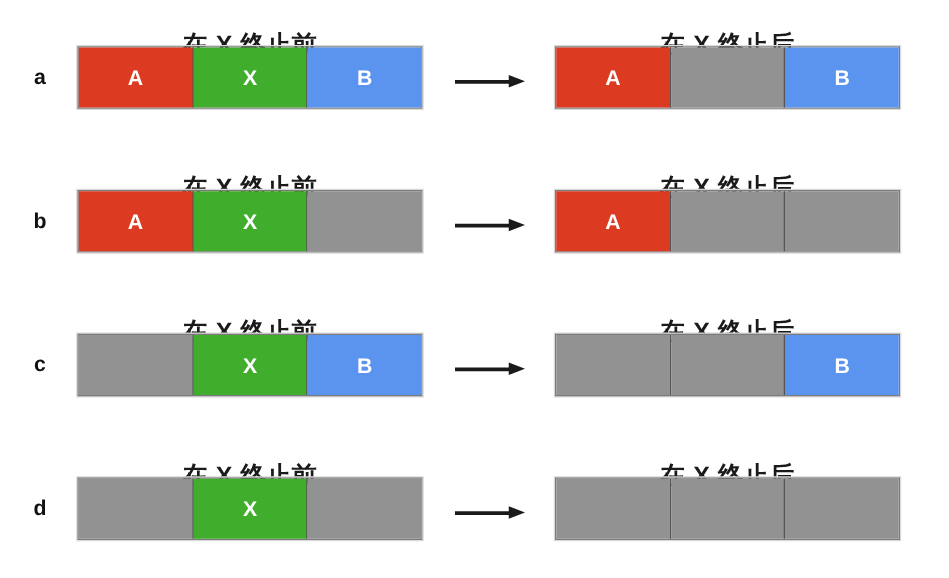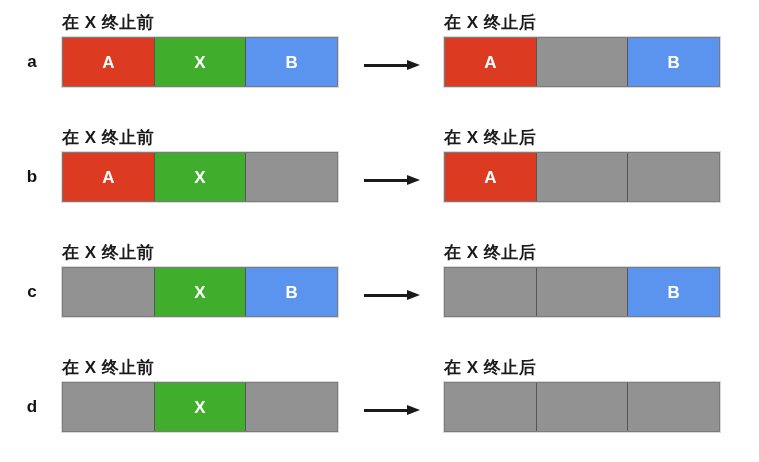--- a/index.html
+++ b/index.html
@@ -37,25 +37,25 @@
   }
   .panel {
     position: absolute;
     width: 276px;
   }
   .panel-left  { left: 62px; }
   .panel-right { left: 444px; }
 
   .panel-title {
     position: absolute;
-    top: 4px;
+    top: 16px;
     left: 0;
     width: 276px;
-    text-align: left;
-    font-size: 17px;
+    text-align: center;
+    font-size: 20px;
     font-weight: bold;
     color: #1a1a1a;
     letter-spacing: 0.5px;
     white-space: nowrap;
     line-height: 1;
   }
   .bar {
     position: absolute;
     top: 27px;
     left: 0;

